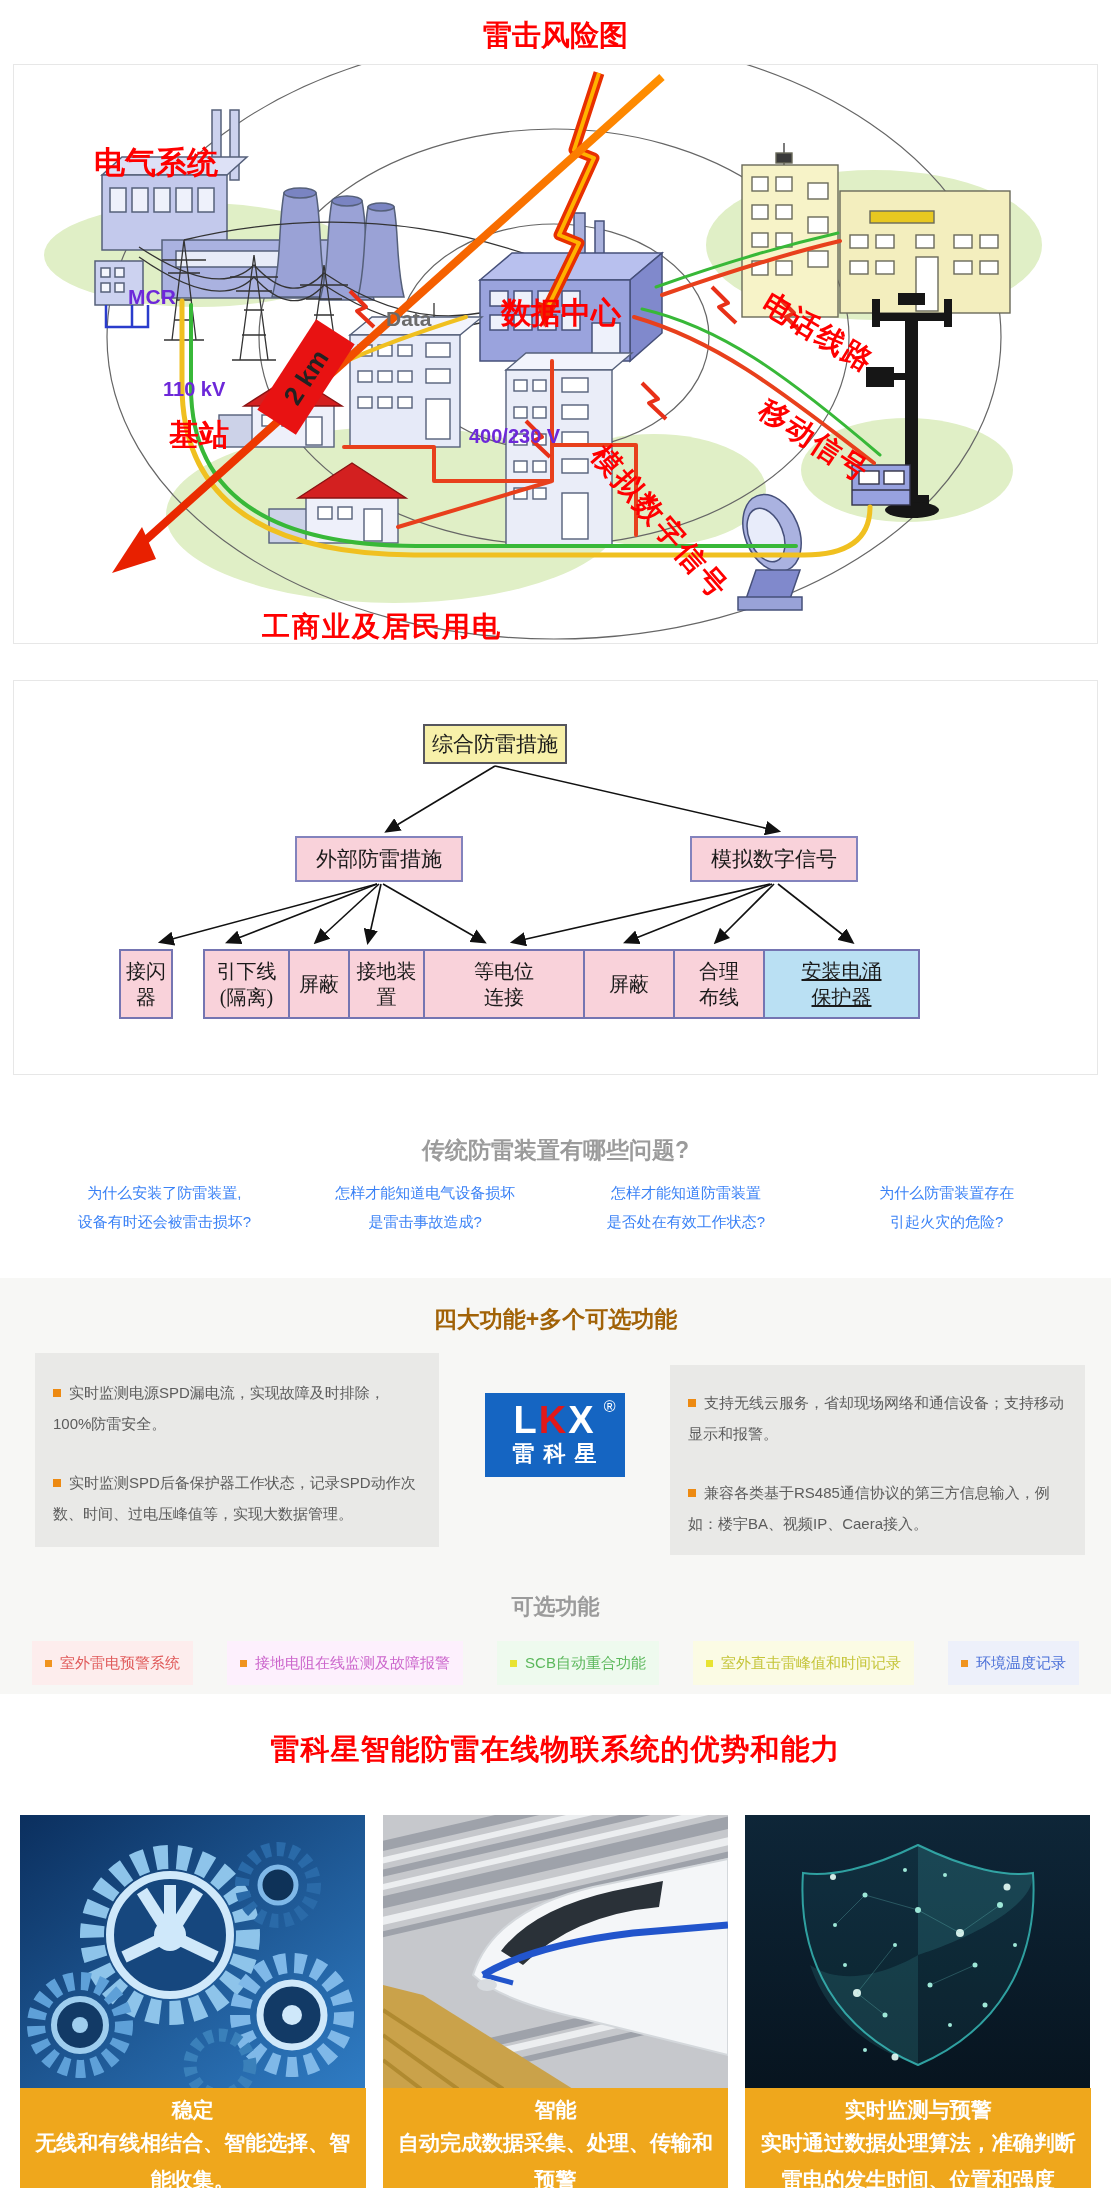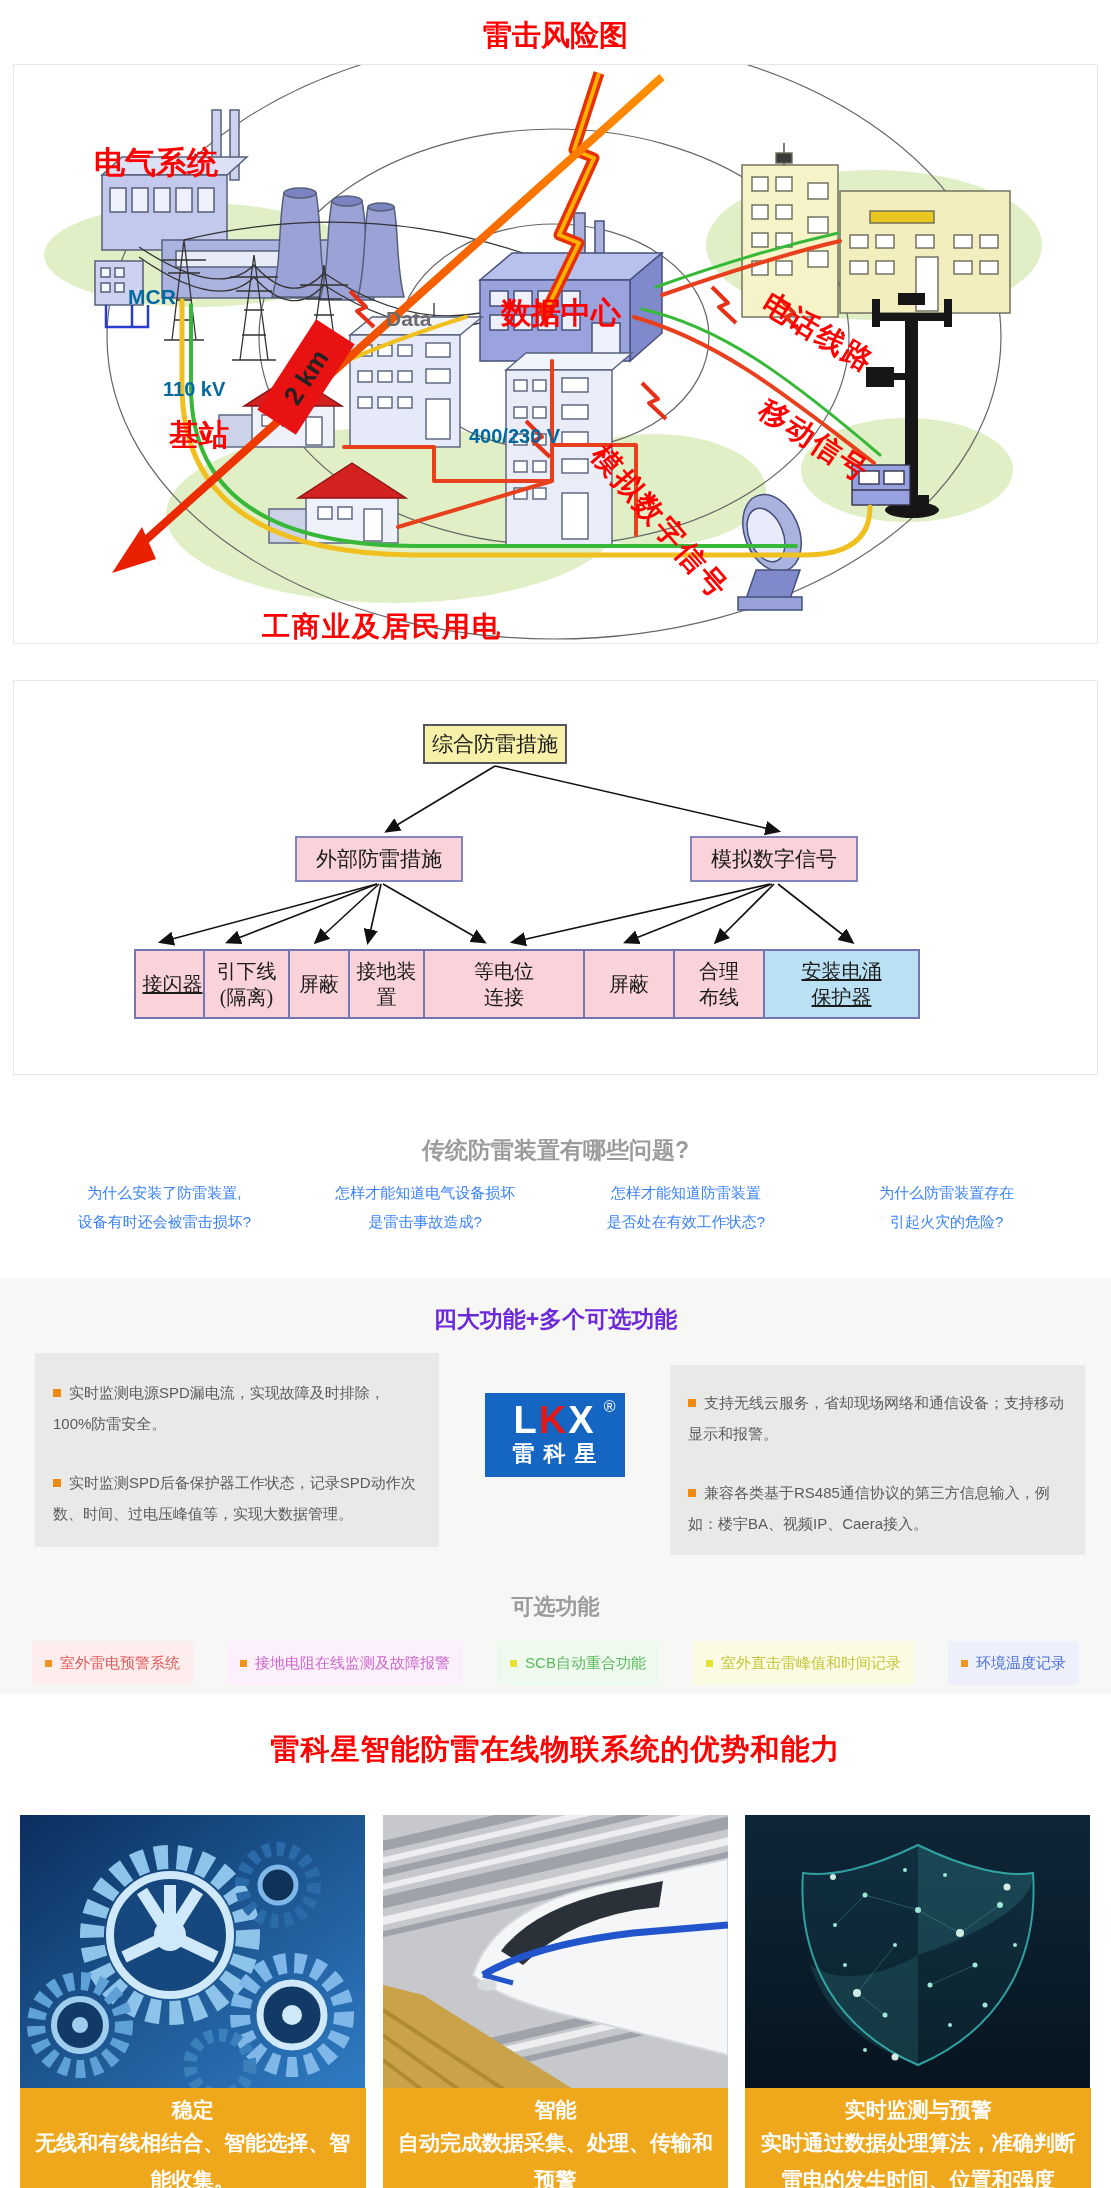--- a/index.html
+++ b/index.html
@@ -12,39 +12,39 @@
 
   
   .panel { width:1085px; margin:0 auto; border:1px solid #e7e7e7; background:#fff; position:relative; overflow:hidden; }
   .panel1 { margin-top:10px; height:580px; }
   .panel2 { margin-top:36px; height:395px; }
   .panel svg.scene { position:absolute; left:0; top:0; }
 
   
   .dg-label { position:absolute; color:#ff0000; font-weight:bold; white-space:nowrap;
     font-family:"Liberation Serif", serif; }
-  .dg-dark { position:absolute; color:#0369a1; font-weight:bold; white-space:nowrap; }
+  .dg-dark { position:absolute; color:#6d28d9; font-weight:bold; white-space:nowrap; }
 
   
   .fc-box { position:absolute; display:flex; align-items:center; justify-content:center;
     text-align:center; font-family:"Liberation Serif", serif; color:#1a1a1a;
     border:2px solid #5c5c8a; line-height:26px; }
   .fc-root { left:409px; top:43px; width:144px; height:40px; background:#f7f0a9; border-color:#56565e; font-size:21px; }
   .fc-branch { top:155px; width:168px; height:46px; background:#f9d2da; border-color:#8383bd; font-size:21px; }
   .fc-leaf { top:268px; height:70px; background:#f9d2da; border-color:#7575b2; font-size:20px; }
 
   
   .q-head { margin-top:60px; text-align:center; font-size:23px; line-height:30px; font-weight:bold; color:#9b9b9b; }
   .q-row { margin-top:13px; display:flex; padding:0 34px; }
   .q-col { flex:1; text-align:center; color:#3b82f6; font-size:15px; }
   .q-col p { line-height:29px; }
 
   
   .band { margin-top:42px; background:#f7f7f5; padding:26px 0 9px 0; }
-  .band-head { text-align:center; font-size:23px; line-height:30px; font-weight:bold; color:#6d28d9; }
+  .band-head { text-align:center; font-size:23px; line-height:30px; font-weight:bold; color:#a16207; }
   .feat-row { margin-top:19px; display:flex; align-items:flex-start; }
   .feat-box { background:#e9e9e7; color:#5c5c5c; font-size:15px; line-height:31px; }
   .feat-left  { margin-left:35px; width:404px; min-height:154px; padding:24px 18px 18px 18px; }
   .feat-right { margin-left:auto; margin-right:26px; margin-top:12px; width:415px; min-height:130px; padding:22px 18px 16px 18px; }
   .feat-item + .feat-item { margin-top:28px; }
   .sq { display:inline-block; width:8px; height:8px; background:#ed8a12; margin-right:8px; transform:translateY(-1px); }
   .logo-wrap { width:231px; margin-top:40px; display:flex; justify-content:center; }
   .logo { width:140px; height:84px; background:#1565c2; position:relative; text-align:center; color:#fff; }
   .logo-lkx { margin-top:7px; font-size:38px; line-height:40px; font-weight:bold; letter-spacing:2px; }
   .logo-lkx .k { color:#e21818; }
@@ -335,21 +335,21 @@
       <line x1="369" y1="203" x2="470" y2="261"></line>
       <line x1="756" y1="203" x2="499" y2="261"></line>
       <line x1="758" y1="203" x2="612" y2="261"></line>
       <line x1="760" y1="203" x2="702" y2="261"></line>
       <line x1="764" y1="203" x2="838" y2="261"></line>
     </g>
   </svg>
   <div class="fc-box fc-root">综合防雷措施</div>
   <div class="fc-box fc-branch" style="left:281px;">外部防雷措施</div>
   <div class="fc-box fc-branch" style="left:676px;">模拟数字信号</div>
-  <div class="fc-box fc-leaf" style="left:120px; width:77px;text-decoration:underline;">接闪器</div>
+  <div class="fc-box fc-leaf" style="left:105px; width:54px;">接闪器</div>
   <div class="fc-box fc-leaf" style="left:189px; width:87px; padding:0 11px;">引下线(隔离)</div>
   <div class="fc-box fc-leaf" style="left:274px; width:62px;">屏蔽</div>
   <div class="fc-box fc-leaf" style="left:334px; width:77px; padding:0 6px;">接地装置</div>
   <div class="fc-box fc-leaf" style="left:409px; width:162px; padding:0 48px;">等电位连接</div>
   <div class="fc-box fc-leaf" style="left:569px; width:92px;">屏蔽</div>
   <div class="fc-box fc-leaf" style="left:659px; width:92px; padding:0 24px;">合理布线</div>
   <div class="fc-box fc-leaf" style="left:749px; width:157px; padding:0 33px; background:#bae0f3;text-decoration:underline;">安装电涌保护器</div>
 </div>
 
 <div class="q-head">传统防雷装置有哪些问题?</div>

